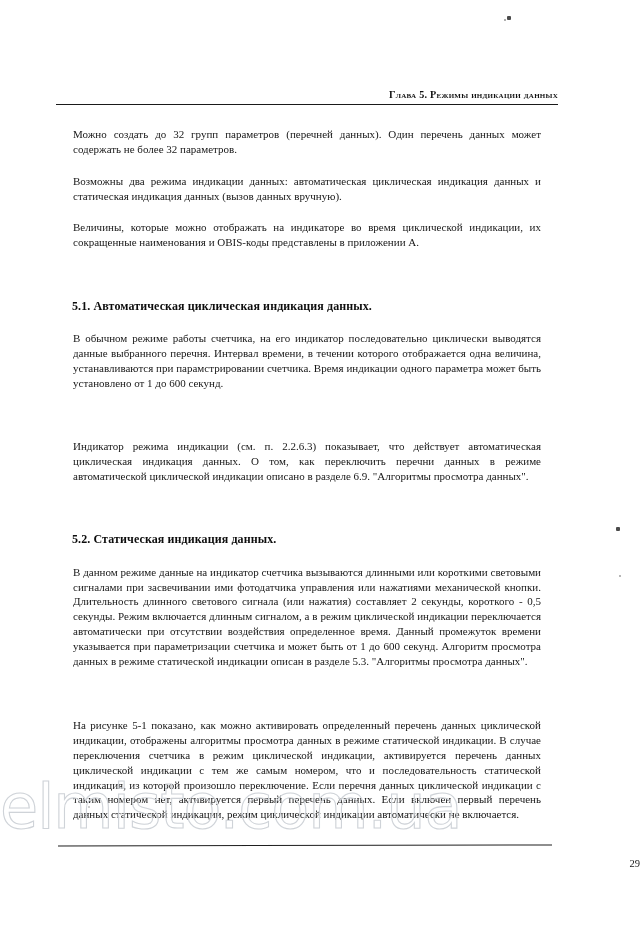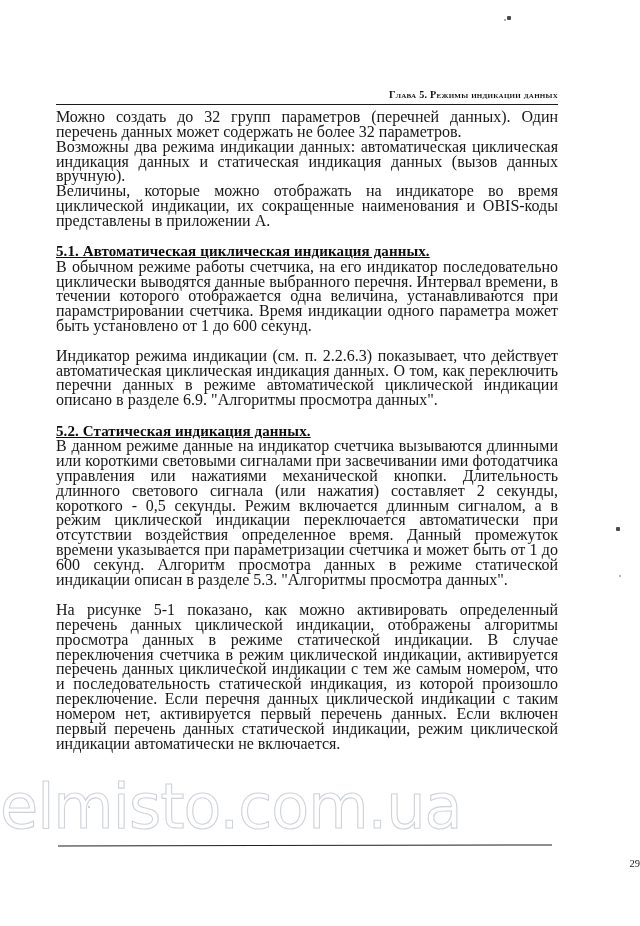--- a/index.html
+++ b/index.html
@@ -45,39 +45,38 @@
   }
 
   
   .content {
     position: absolute;
     left: 56px;
     top: 110px;
     width: 502px;
   }
   p.para {
-    margin: 0;
-    font-size: 16px;
+    margin: 17px;
+    font-size: 11px;
     line-height: 14.85px;
     text-align: justify;
     text-justify: inter-word;
     color: #171717;
     hyphens: none;
   }
   .gap-sm { height: 14.8px; }
   .gap-md { height: 15.5px; }
 
   h2.section {
-    margin: 0;
-    font-size: 15px;
+    margin: 16px;
+    font-size: 12px;
     font-weight: bold;
     line-height: 15.5px;
     color: #0d0d0d;
     letter-spacing: 0.1px;
-    text-decoration: underline;
   }
 
   
   .watermark {
     position: absolute;
     left: 0;
     top: 776px;
     width: 640px;
     text-align: left;
     pointer-events: none;

